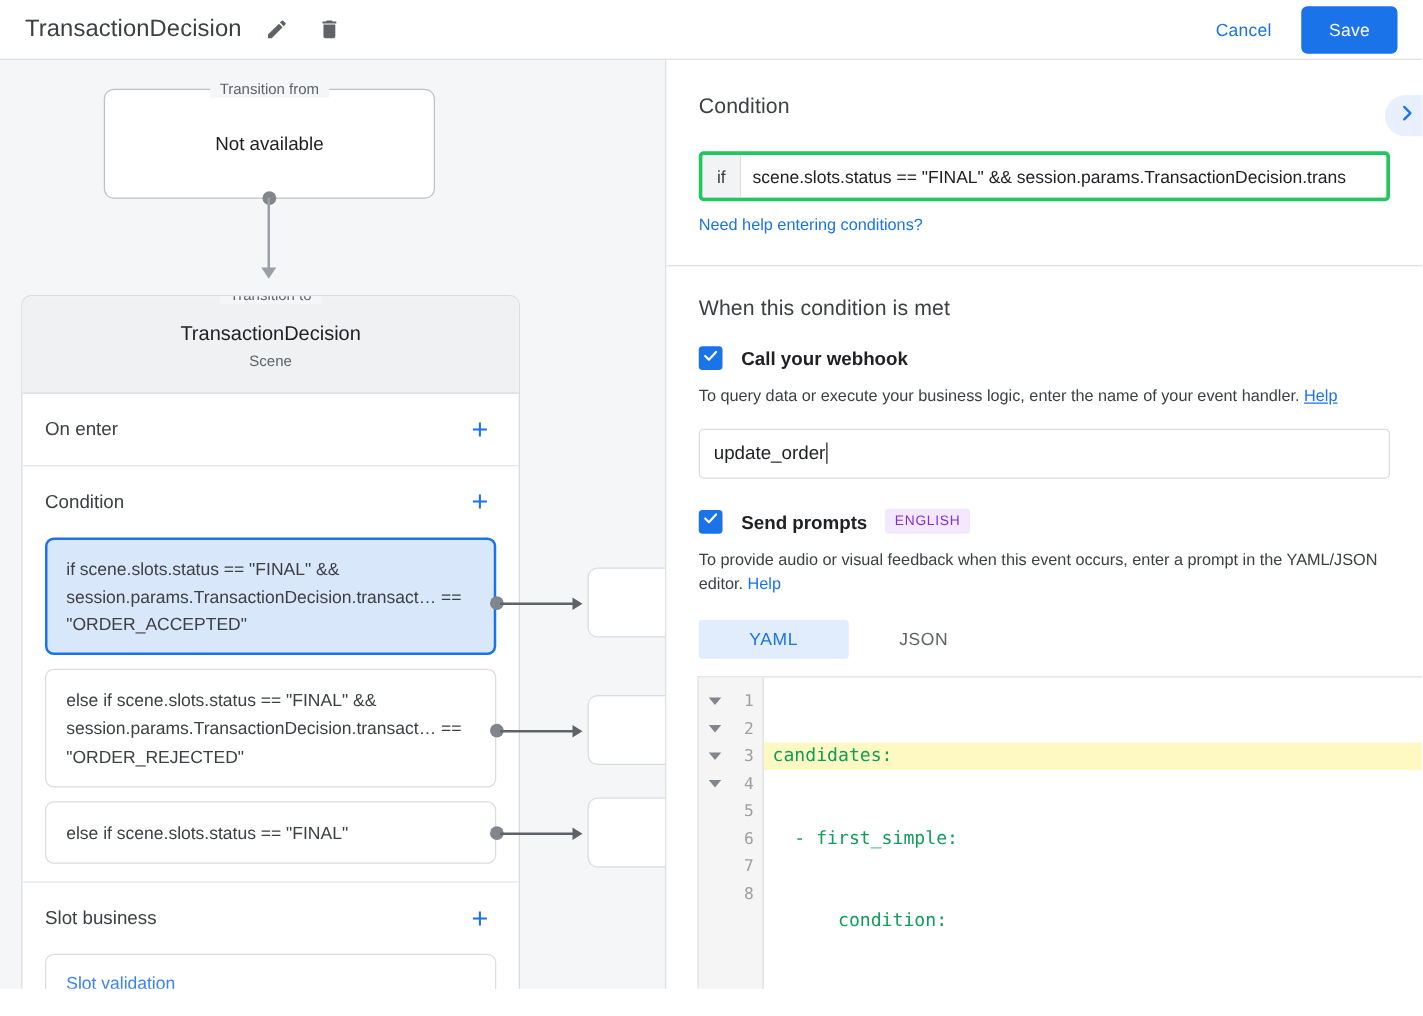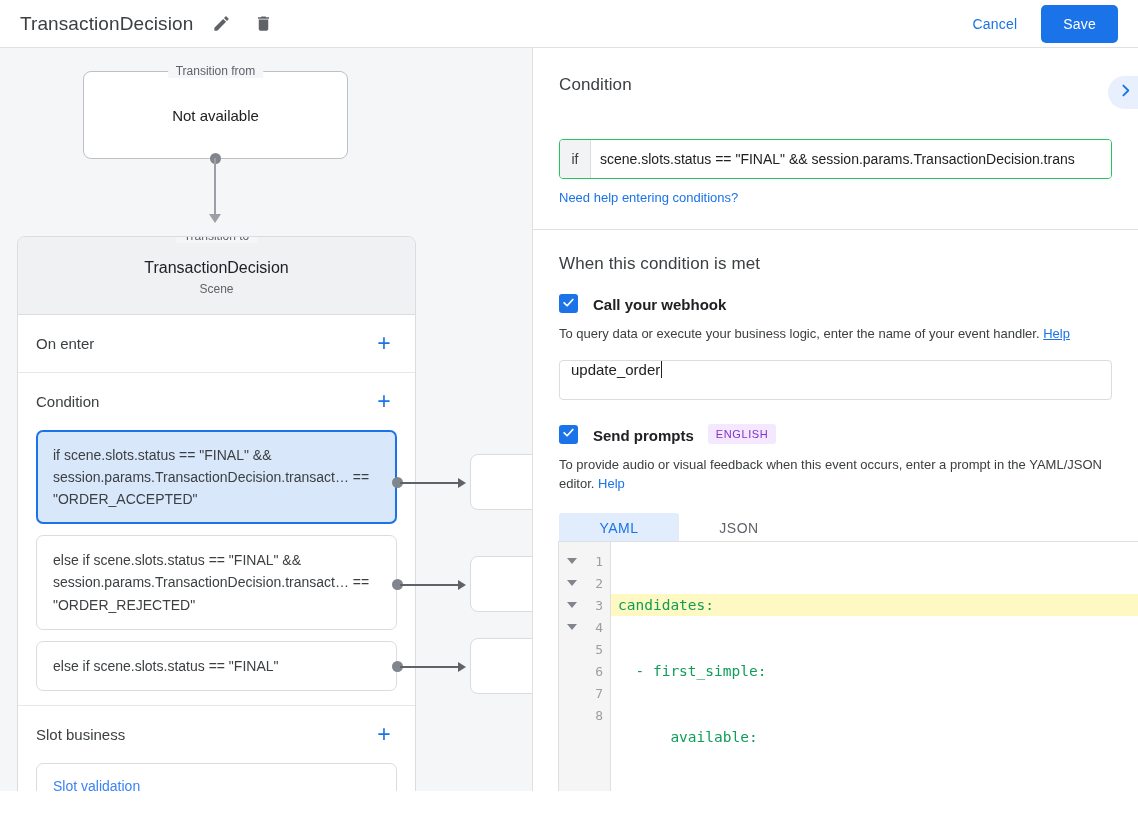--- a/index.html
+++ b/index.html
@@ -136,21 +136,21 @@
   
   .panel {
     position: absolute; left: 532px; top: 48px; width: 606px; height: 765px;
     background: #fff; border-left: 1px solid #e0e0e0; overflow: hidden;
   }
   .panel-section { padding: 0 26px; }
   .panel-h {
     font-size: 17px; color: #3c4043; padding-top: 27px; letter-spacing: .1px;
   }
   .cond-input-row {
-    display: flex; margin-top: 44px; border: 1px solid #22c55e;
+    display: flex; margin-top: 26px; border: 3px solid #22c55e;
     border-radius: 4px; height: 40px; overflow: hidden;
   }
   .cond-if {
     width: 31px; flex: 0 0 31px; background: #f1f3f4;
     border-right: 1px solid #dadce0; display: flex; align-items: center;
     justify-content: center; font-size: 14px; color: #3c4043;
   }
   .cond-input {
     flex: 1 1 auto; border: none; outline: none; padding: 0 9px;
     font-size: 14px; color: #202124; font-family: inherit; background: #fff;
@@ -175,21 +175,21 @@
     margin-left: 15px; font-size: 15px; font-weight: bold; color: #202124;
   }
   .badge {
     margin-left: 14px; background: #f3e8fd; color: #8430ce;
     font-size: 11px; letter-spacing: .6px; padding: 4px 8px; border-radius: 3px;
   }
   .desc { font-size: 13px; color: #3c4043; margin-top: 11px; line-height: 1.5; }
   .text-input {
     margin-top: 16px; width: 100%; height: 40px; border: 1px solid #dadce0;
     border-radius: 4px; padding: 0 11px; font-size: 15px; color: #202124;
-    font-family: inherit; outline: none; display: flex; align-items: flex-start;
+    font-family: inherit; outline: none; display: flex; align-items: center;
   }
   .caret { display: inline-block; width: 1px; height: 17px; background: #202124; margin-left: 1px; }
 
   .tabs { display: flex; margin-top: 19px; }
   .tab {
     height: 31px; min-width: 120px; display: flex; align-items: center;
     justify-content: center; font-size: 14px; font-weight: 500;
     letter-spacing: .5px; color: #5f6368; cursor: pointer; border-radius: 3px;
   }
   .tab.active { background: #e1ecfd; color: #1a73e8; }
@@ -416,21 +416,21 @@
       <div class="gutter-row">
           <span>7</span>
         </div>
       <div class="gutter-row">
           <span>8</span>
         </div>
     </div>
     <div class="code">
       <div class="code-line hl tok-key">candidates:</div>
       <div class="code-line tok-key">  - first_simple:</div>
-      <div class="code-line tok-key">      available:</div>
+      <div class="code-line tok-key">      condition:</div>
       <div class="code-line tok-key">        - speech: &gt;-</div>
       
       
       
       
     </div>
   </div>
 
   <div class="expander">
     <span>

